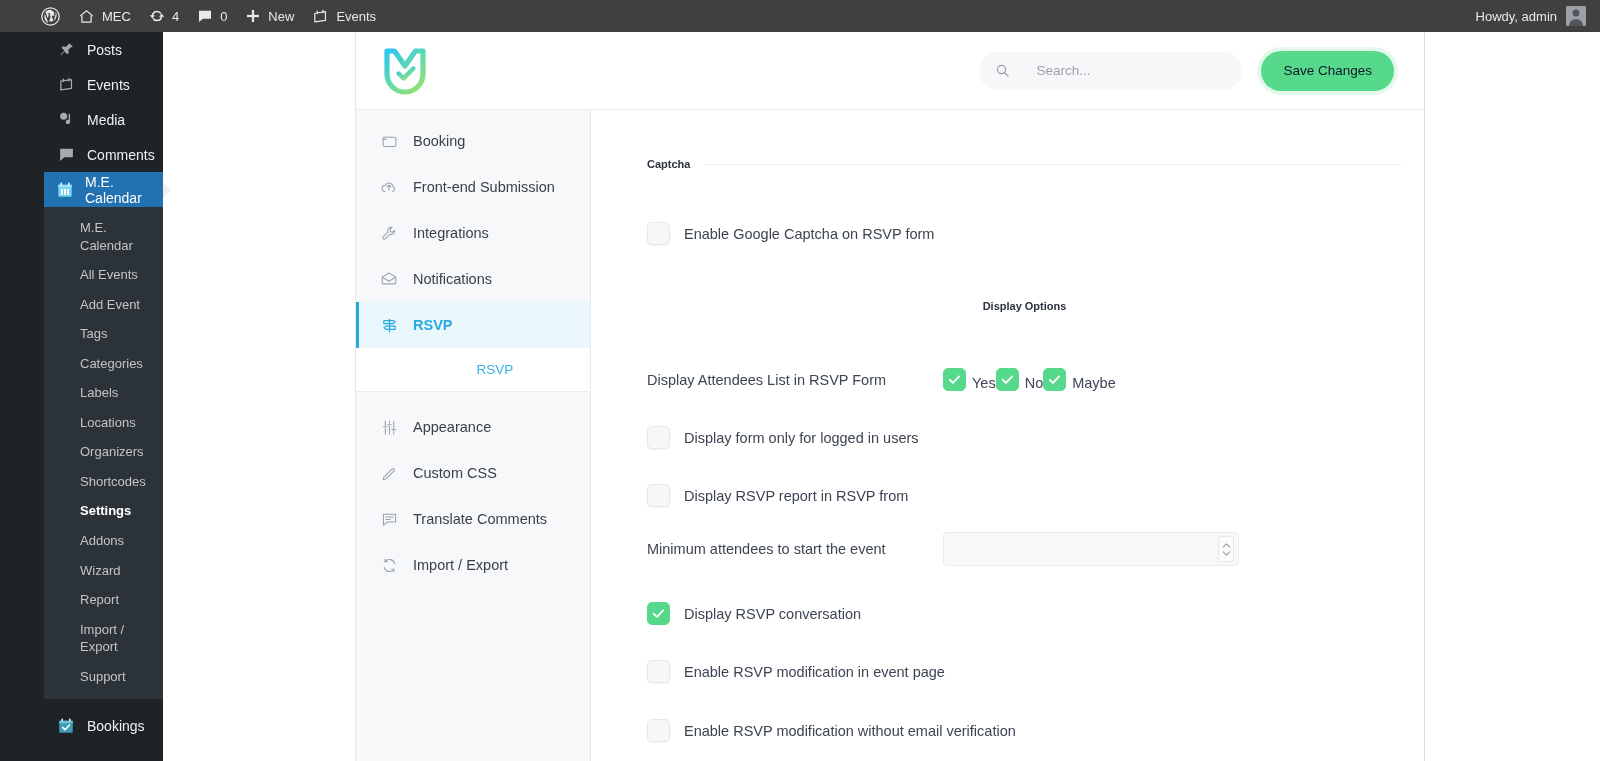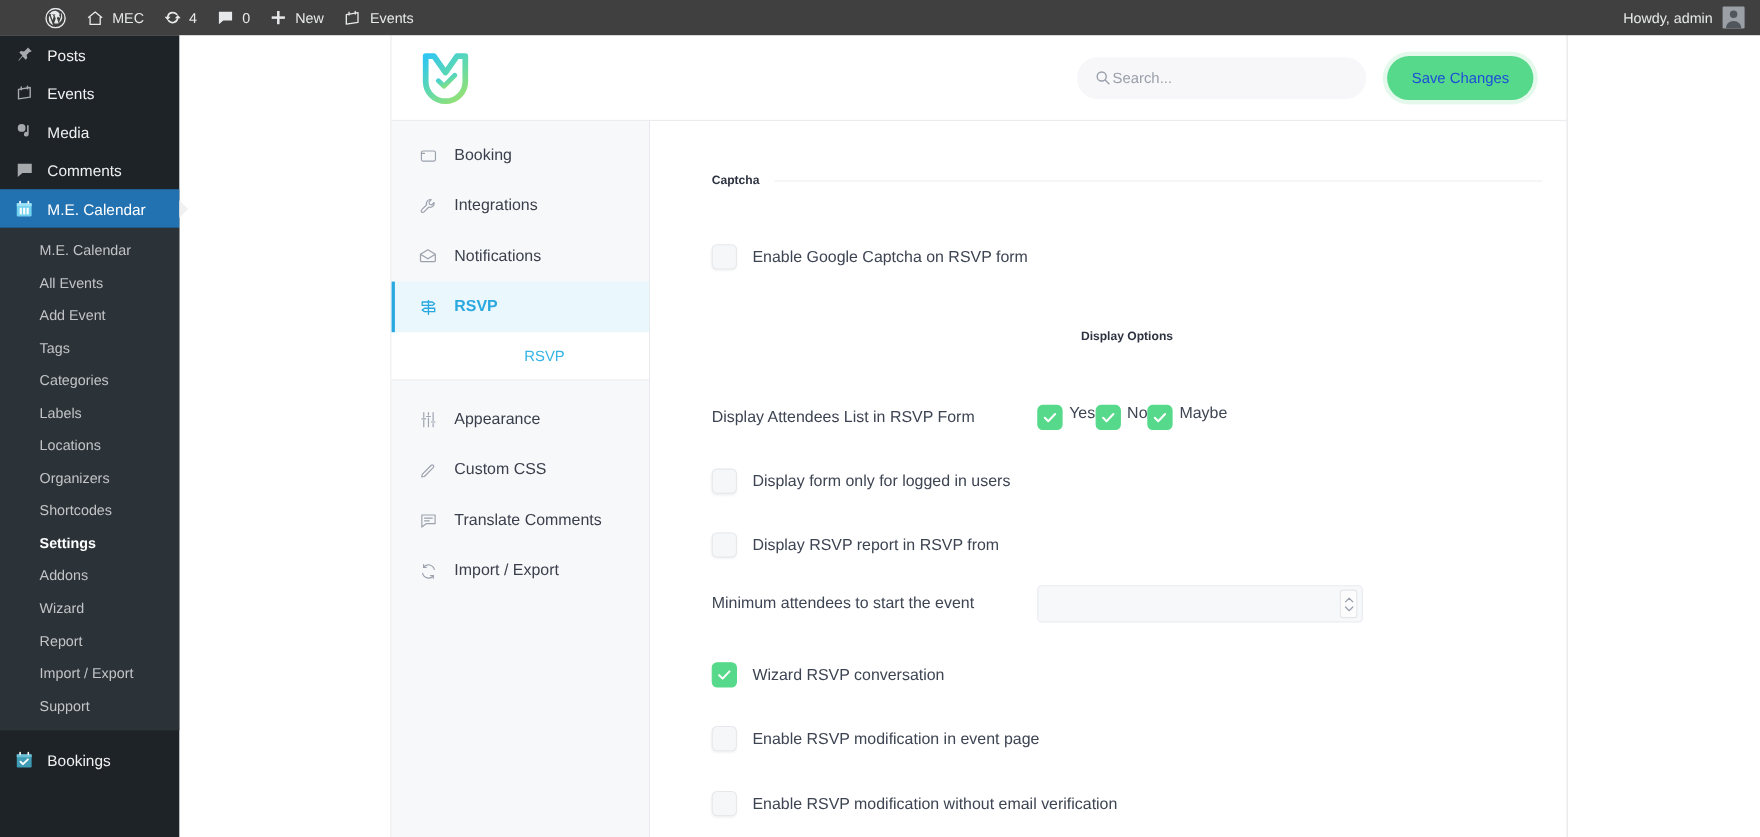--- a/index.html
+++ b/index.html
@@ -37,20 +37,21 @@
   }
 
   
   #wp-sidebar {
     position: absolute; top: 32px; left: 0;
     width: 163px; height: 729px;
     background: #1d2327;
     color: #f0f0f1;
     font-size: 14px;
     z-index: 40;
+    padding-left: 44px;
   }
   .menu-top {
     display: flex; align-items: center; gap: 11px;
     height: 35px; padding-left: 12px;
     color: #f0f0f1;
   }
   .menu-top .icn { width: 20px; display:flex; align-items:center; justify-content:center; }
   .menu-top.current {
     background: #2271b1; color: #fff; font-weight: 400;
     position: relative;
@@ -93,32 +94,32 @@
     border-bottom: 1px solid #ececf0;
     background: #fff;
   }
   .logo-wrap { width: 48px; height: 52px; display:flex; align-items:center; }
   .hdr-spacer { flex: 1; }
   #search-field {
     width: 263px; height: 38px;
     background: #f7f7f9;
     border-radius: 20px;
     display: flex; align-items: center;
-    gap: 1px; padding: 0 16px;
+    gap: 26px; padding: 0 16px;
     margin-right: 19px;
   }
   #search-field input {
     border: 0; outline: 0; background: transparent;
     font-family: "Liberation Sans", sans-serif;
     font-size: 13.5px; color: #6b7280; width: 100%;
   }
   #search-field input::placeholder { color: #9aa0ab; }
   #save-btn {
     height: 40px; padding: 0 22px;
-    background: #56d98a; color: #1d4ed8;
+    background: #56d98a; color: #0f172a;
     border: 0; border-radius: 20px;
     font-family: "Liberation Sans", sans-serif;
     font-size: 13.5px; cursor: pointer;
     box-shadow: 0 0 0 4px rgba(86,217,138,0.16);
   }
 
   #mec-body { flex: 1; display: flex; min-height: 0; }
 
   
   #mec-nav {
@@ -189,21 +190,21 @@
 
   .cb-label {
     font-size: 14.5px; color: #3d4452;
     margin-left: 14px; white-space: nowrap;
   }
   .field-label {
     font-size: 14.5px; color: #3d4452;
     width: 296px; flex: 0 0 296px;
   }
   .tri-group { display: flex; align-items: center; }
-  .tri-item { display: flex; align-items: flex-start; }
+  .tri-item { display: flex; align-items: flex-end; }
   .tri-item .tri-text {
     font-size: 14.5px; color: #3d4452;
     margin-left: 6px; margin-right: 0px;
   }
   .num-wrap {
     width: 296px; height: 34px;
     background: #f7f8fa;
     border: 1px solid #e8eaee;
     border-radius: 4px;
     display: flex; align-items: center;
@@ -439,20 +440,29 @@
       <div class="nav-item">
         <span class="icn">
           <svg width="17" height="17" viewBox="0 0 24 24" fill="none" stroke="#9ba1ad" stroke-width="1.5" stroke-linejoin="round">
             <rect x="3" y="6" width="18" height="13" rx="2"></rect>
               <path d="M3 9h4" stroke-linecap="round"></path>
           </svg>
         </span>
         <span>Booking</span>
       </div>
 
+      <div class="nav-item">
+        <span class="icn">
+          <svg width="18" height="18" viewBox="0 0 24 24" fill="none" stroke="#9ba1ad" stroke-width="1.5" stroke-linecap="round" stroke-linejoin="round">
+            <path d="M6.5 18a4 4 0 0 1 .4-8 5.3 5.3 0 0 1 10.2 1.3A3.6 3.6 0 0 1 17 18"></path>
+            <path d="M12 16V9.5M9.6 11.8L12 9.4l2.4 2.4"></path>
+          </svg>
+        </span>
+        <span>Front-end Submission</span>
+      </div>
 
       <div class="nav-item">
         <span class="icn">
           <svg width="17" height="17" viewBox="0 0 24 24" fill="none" stroke="#9ba1ad" stroke-width="1.5" stroke-linecap="round" stroke-linejoin="round">
             <path d="M15.5 3.5a5 5 0 0 0-5.8 6.6L3.5 16.4a2 2 0 1 0 2.8 2.8l6.3-6.2a5 5 0 0 0 6.6-5.8l-3 3-2.8-.7-.7-2.8z"></path>
           </svg>
         </span>
         <span>Integrations</span>
       </div>
 
@@ -599,21 +609,21 @@
           </span>
         </span>
       </div>
 
       <div class="opt-row tight">
         <span class="cb on">
           <svg class="tick" width="15" height="15" viewBox="0 0 24 24" fill="none" stroke="#fff" stroke-width="3" stroke-linecap="round" stroke-linejoin="round">
               <path d="M4.5 12.5l5 5 10-10.5"></path>
             </svg>
         </span>
-        <span class="cb-label">Wizard RSVP conversation</span>
+        <span class="cb-label">Display RSVP conversation</span>
       </div>
 
       <div class="opt-row tight" style="margin-bottom:36px;">
         <span class="cb">
           
         </span>
         <span class="cb-label">Enable RSVP modification in event page</span>
       </div>
 
       <div class="opt-row">

